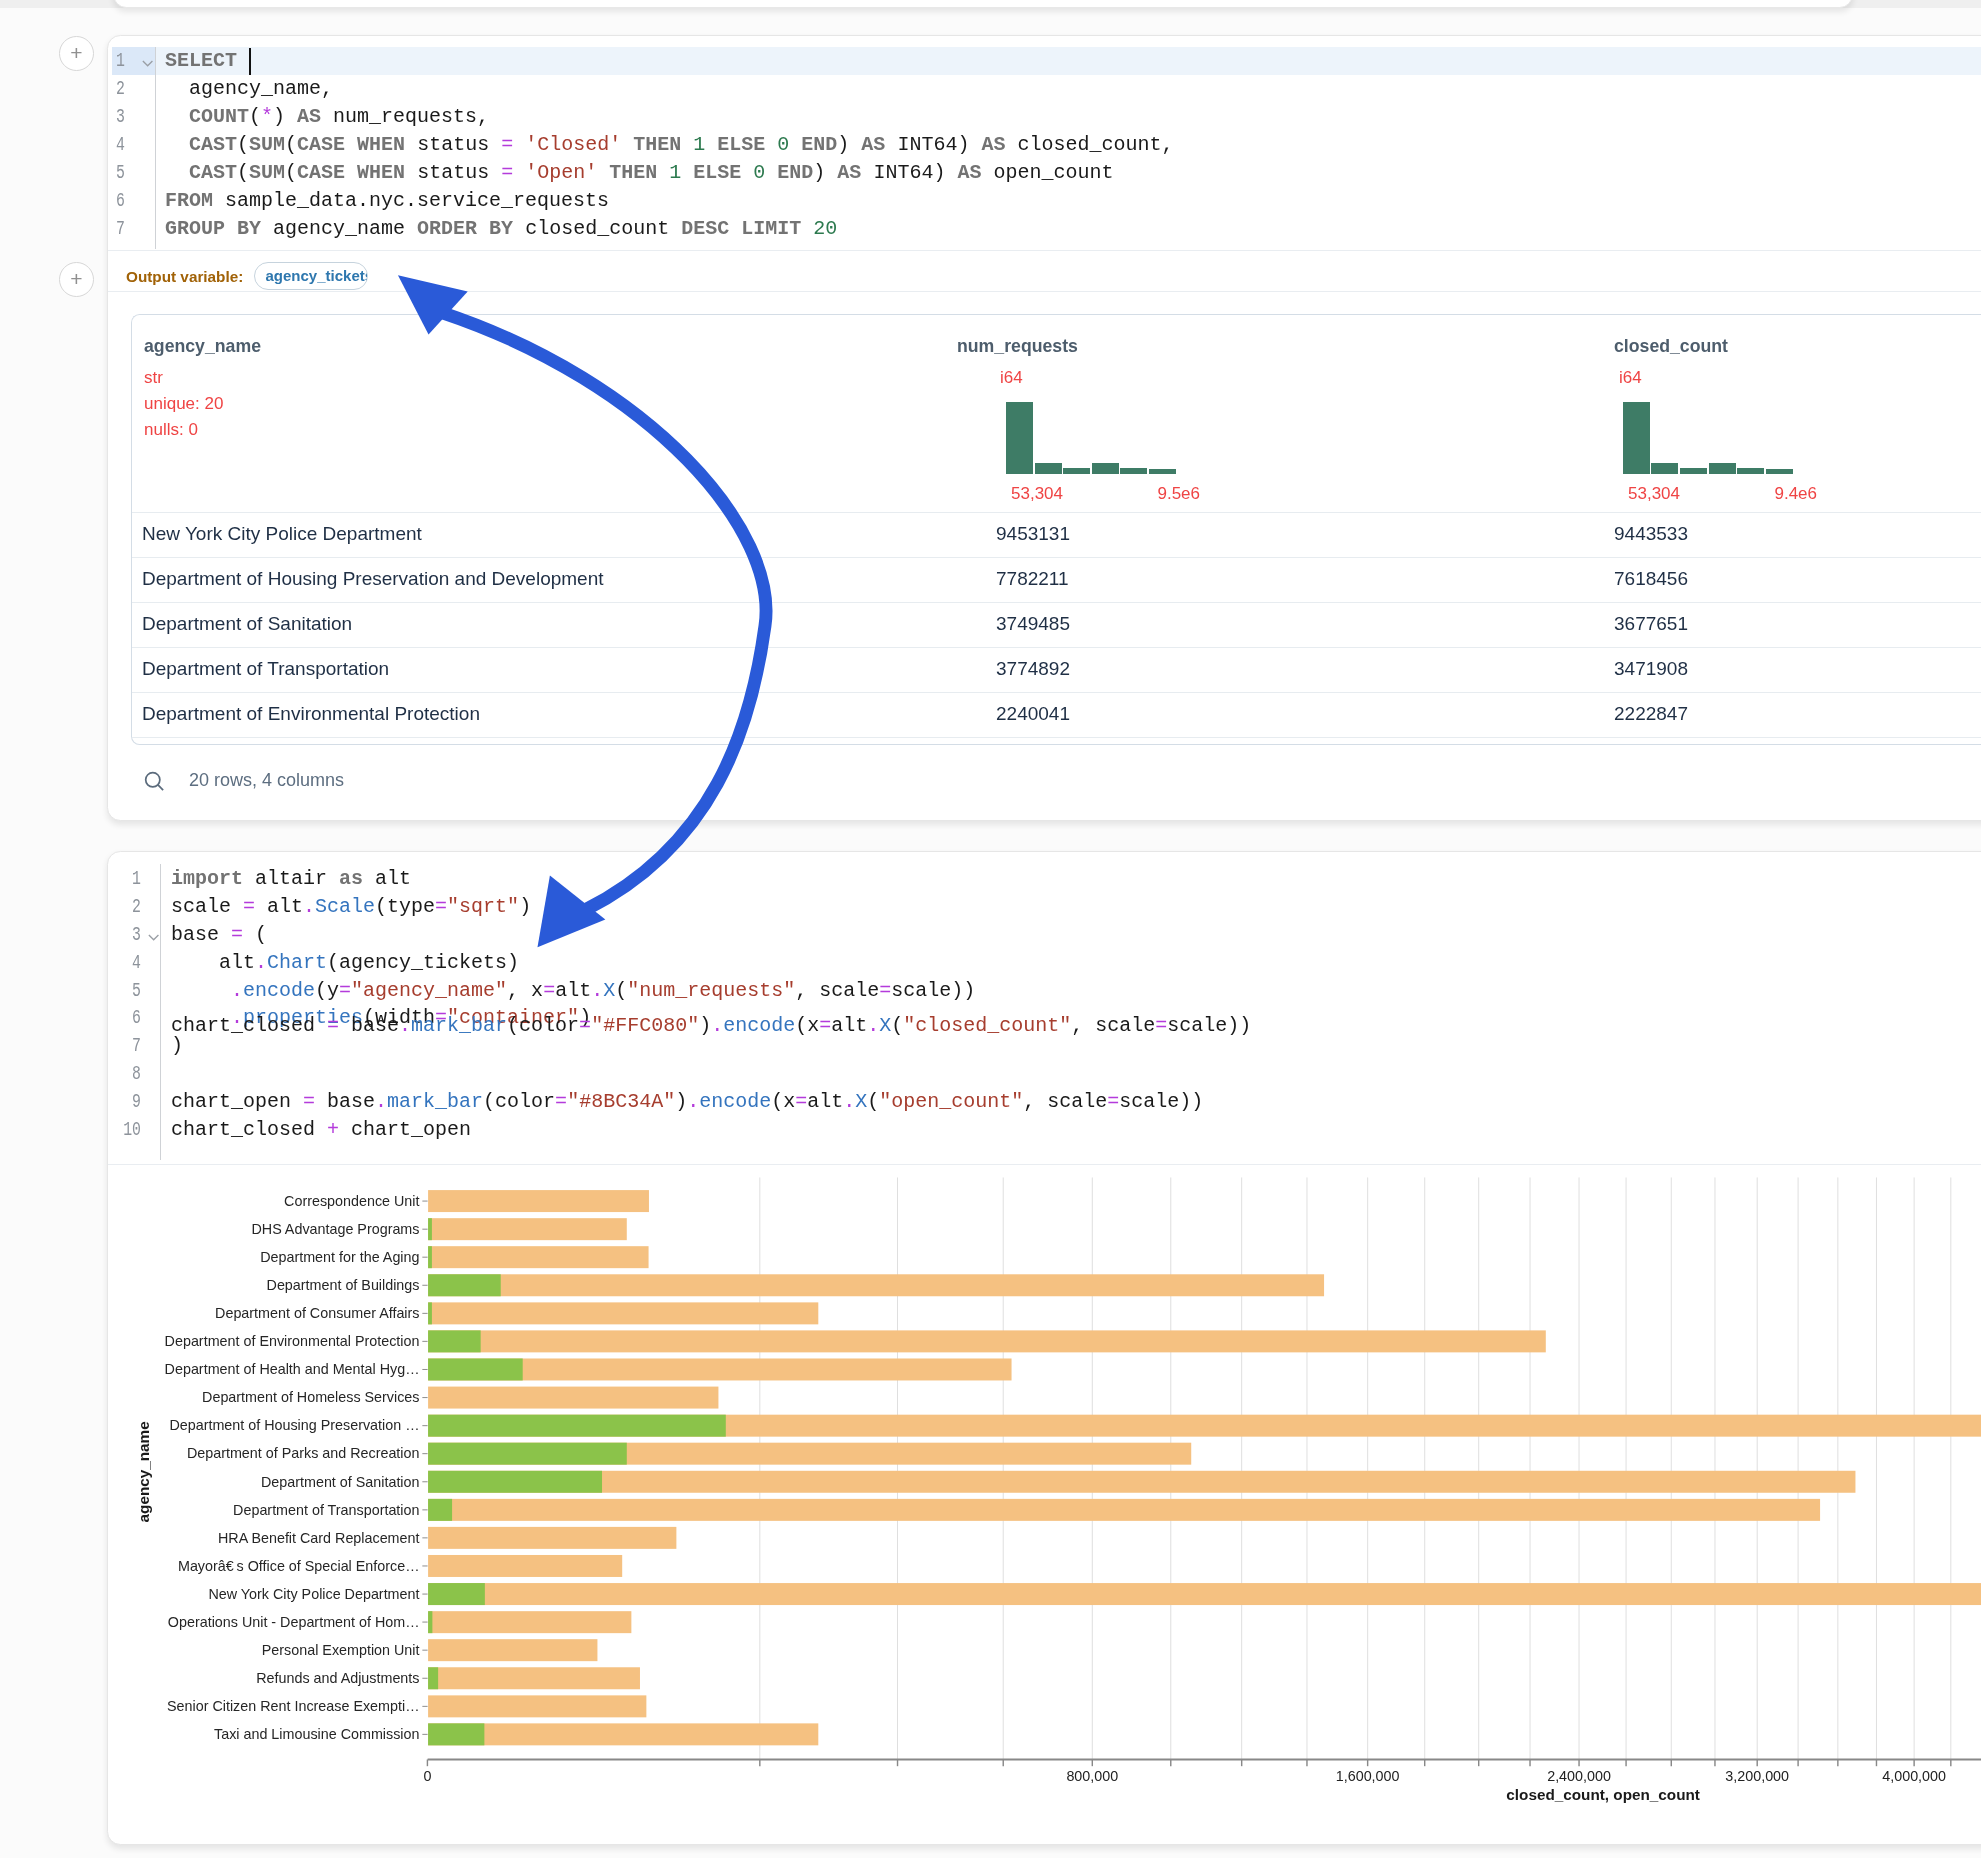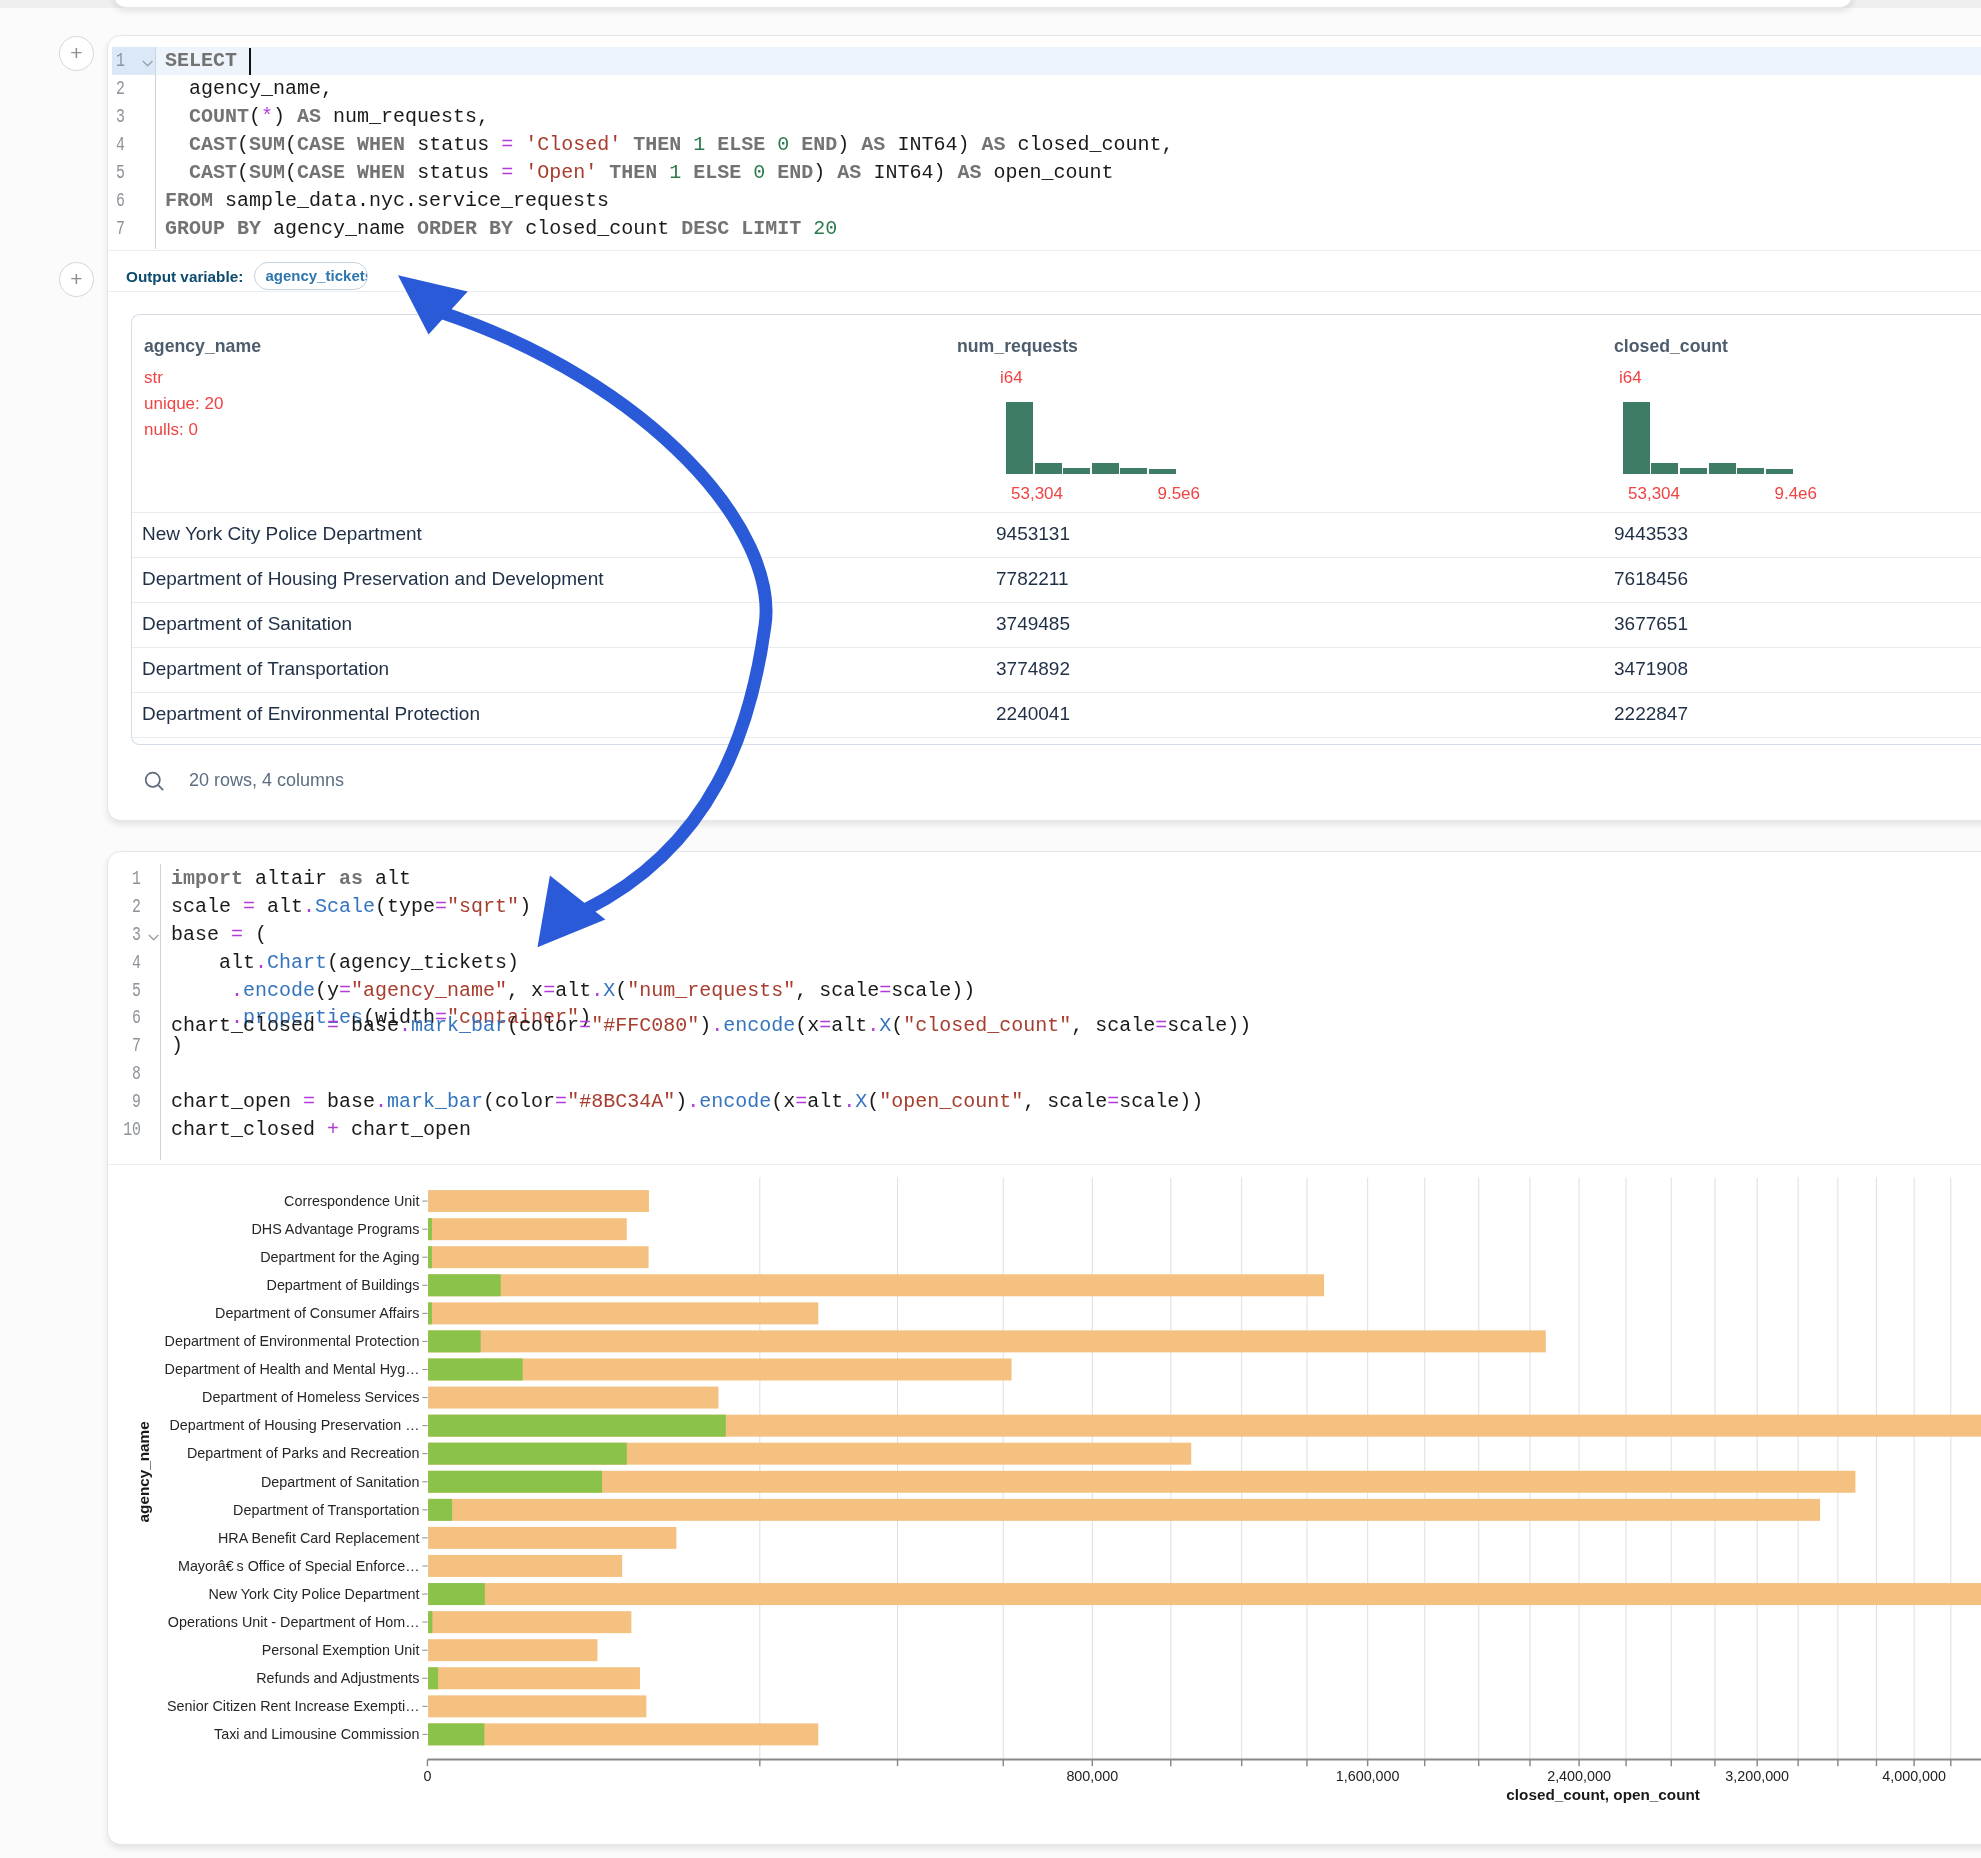--- a/index.html
+++ b/index.html
@@ -43,21 +43,21 @@
 <div class="abs code" style="left:165px;top:159px;">  <i class="k">CAST</i>(<i class="k">SUM</i>(<i class="k">CASE</i> <i class="k">WHEN</i> status <i class="o">=</i> <i class="s">'Open'</i> <i class="k">THEN</i> <i class="n">1</i> <i class="k">ELSE</i> <i class="n">0</i> <i class="k">END</i>) <i class="k">AS</i> INT64) <i class="k">AS</i> open_count</div>
 <div class="abs num" style="left:87px;top:187px;width:38px;">6</div>
 <div class="abs code" style="left:165px;top:187px;"><i class="k">FROM</i> sample_data.nyc.service_requests</div>
 <div class="abs num" style="left:87px;top:215px;width:38px;">7</div>
 <div class="abs code" style="left:165px;top:215px;"><i class="k">GROUP</i> <i class="k">BY</i> agency_name <i class="k">ORDER</i> <i class="k">BY</i> closed_count <i class="k">DESC</i> <i class="k">LIMIT</i> <i class="n">20</i></div>
 <svg class="abs" style="left:140px;top:59px;" width="13.4" height="9.6" viewBox="0 0 14 10">
     <path d="M3 2 L8 7 L13 2" stroke="#9a9fa5" stroke-width="1.4" fill="none"></path>
   </svg>
 <div class="abs" style="left:249px;top:48px;width:1.9px;height:27px;background:#111;"></div>
 <div class="sep" style="left:108px;top:250px;width:1874px;"></div>
-<div class="abs" style="left:126px;top:268px;font-size:15.3px;font-weight:bold;color:#0c4a6e;">Output variable:&nbsp;</div>
+<div class="abs" style="left:126px;top:268px;font-size:15.3px;font-weight:bold;color:#a16207;">Output variable:&nbsp;</div>
 <div class="abs" style="left:254px;top:262px;width:112px;height:26px;border:1.4px solid #c6d3dd;border-radius:14.3px;overflow:hidden;background:#fff;">
     <span style="position:absolute;left:10.5px;top:3.8px;font-size:15px;font-weight:bold;color:#2e77ae;white-space:nowrap;">agency_tickets</span>
   </div>
 <div class="sep" style="left:108px;top:291px;width:1874px;"></div>
 <div class="plus" style="left:59px;top:36px;">+</div>
 <div class="plus" style="left:59px;top:262px;">+</div>
 <div class="abs" style="left:131px;top:314px;width:1851px;height:429px;border:1.4px solid #d4dde6;border-radius:8.6px 0 0 8.6px;border-right:none;"></div>
 <div class="abs hdr" style="left:144px;top:336px;">agency_name</div>
 <div class="abs sub" style="left:144px;top:368px;">str</div>
 <div class="abs hdr" style="left:957px;top:336px;">num_requests</div>

